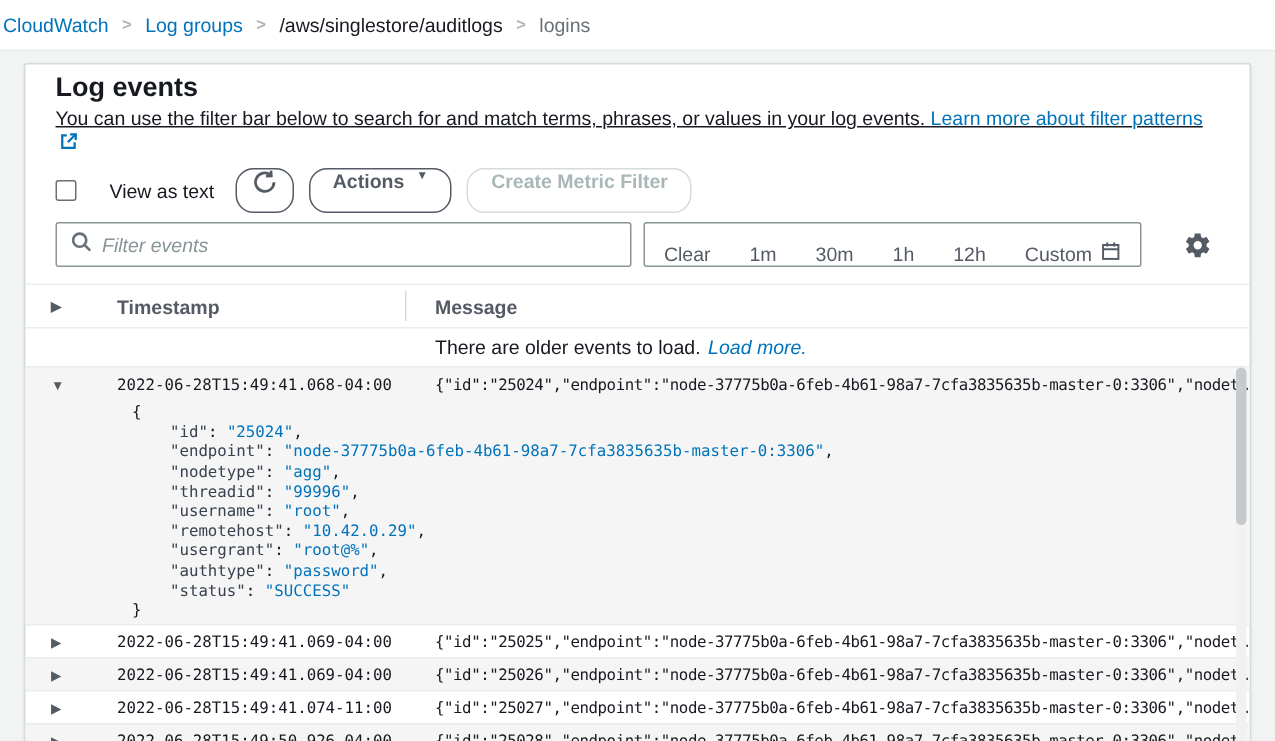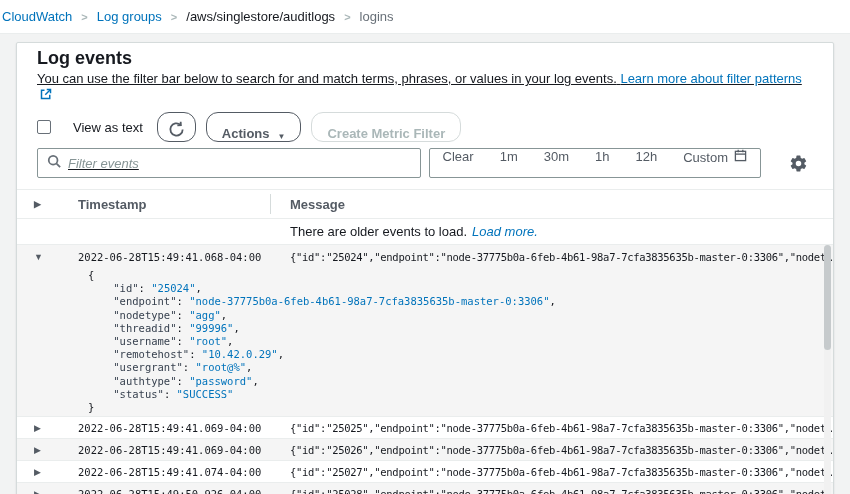--- a/index.html
+++ b/index.html
@@ -28,37 +28,37 @@
   .page-title { font-size:18px; line-height:21px; font-weight:bold; color:#16191f; }
   .desc { margin-top:2px; font-size:13px; line-height:16px; color:#16191f;text-decoration:underline; }
   .link { color:#0073bb; cursor:pointer; }
   .ext-icon { display:inline-block; vertical-align:-1px; margin-left:3px; }
 
   
   .toolbar { display:flex; align-items:center; gap:10px; margin-top:8px; }
   .checkbox-wrap { display:flex; align-items:center; gap:22px; font-size:13px; cursor:pointer; margin-right:4px; }
   .checkbox { width:14px; height:14px; border:1px solid #687078; border-radius:2px; background:#fff; }
   .btn {
-    height:30px; display:inline-flex; align-items:flex-end; gap:8px; padding:0 15px;
+    height:30px; display:inline-flex; align-items:flex-start; gap:8px; padding:0 15px;
     background:#fff; border:1px solid #545b64; border-radius:12px;
     font-family:inherit; font-size:13px; font-weight:bold; color:#545b64; cursor:pointer;
   }
   .btn.icon-only { padding:0 10px; }
   .btn.disabled { border-color:#d5dbdb; color:#aab7b8; cursor:default; }
   .caret { font-size:8px; line-height:1; }
 
   
   .filter-row { display:flex; align-items:center; gap:8px; margin-top:6px; }
   .search-box {
     flex:1; height:30px; border:1px solid #879596; border-radius:2px; background:#fff;
     display:flex; align-items:center; gap:7px; padding:0 9px;
   }
-  .search-box input { flex:1; border:none; outline:none; background:transparent; font-family:inherit; font-size:13px; color:#16191f;text-decoration:underline; }
+  .search-box input { flex:1; border:none; outline:none; background:transparent; font-family:inherit; font-size:13px; color:#16191f; }
   .search-box input::placeholder { color:#879596; font-style:italic; }
-  .time-control { height:30px; border:1px solid #879596; border-radius:2px; background:#fff; display:flex; align-items:flex-start; }
+  .time-control { height:30px; border:1px solid #879596; border-radius:2px; background:#fff; display:flex; align-items:flex-end; }
   .time-item { display:flex; align-items:center; gap:6px; padding:0 13px; font-size:13px; color:#545b64; cursor:pointer; white-space:nowrap; }
   .gear-btn { width:30px; height:30px; margin-left:14px; display:flex; align-items:center; justify-content:center; cursor:pointer; }
 
   
   .table { margin-top:11px; position:relative; font-size:13px; }
   .thead {
     display:flex; align-items:center; height:30px;
     border-top:1px solid #eaeded; border-bottom:1px solid #eaeded;
     font-weight:bold; color:#545b64;
   }
@@ -213,21 +213,21 @@
       <span class="row-arrow">▶</span>
       <span class="row-ts mono">2022-06-28T15:49:41.069-04:00</span>
       <span class="row-msg mono">{"id":"25026","endpoint":"node-37775b0a-6feb-4b61-98a7-7cfa3835635b-master-0:3306","nodet…</span>
     </div>
 
   </div>
 
   <div class="log-row">
     <div class="row-main">
       <span class="row-arrow">▶</span>
-      <span class="row-ts mono">2022-06-28T15:49:41.074-04:00</span>
+      <span class="row-ts mono">2022-06-28T15:49:41.074-11:00</span>
       <span class="row-msg mono">{"id":"25027","endpoint":"node-37775b0a-6feb-4b61-98a7-7cfa3835635b-master-0:3306","nodet…</span>
     </div>
 
   </div>
 
   <div class="log-row alt">
     <div class="row-main">
       <span class="row-arrow">▶</span>
       <span class="row-ts mono">2022-06-28T15:49:50.926-04:00</span>
       <span class="row-msg mono">{"id":"25028","endpoint":"node-37775b0a-6feb-4b61-98a7-7cfa3835635b-master-0:3306","nodet…</span>

